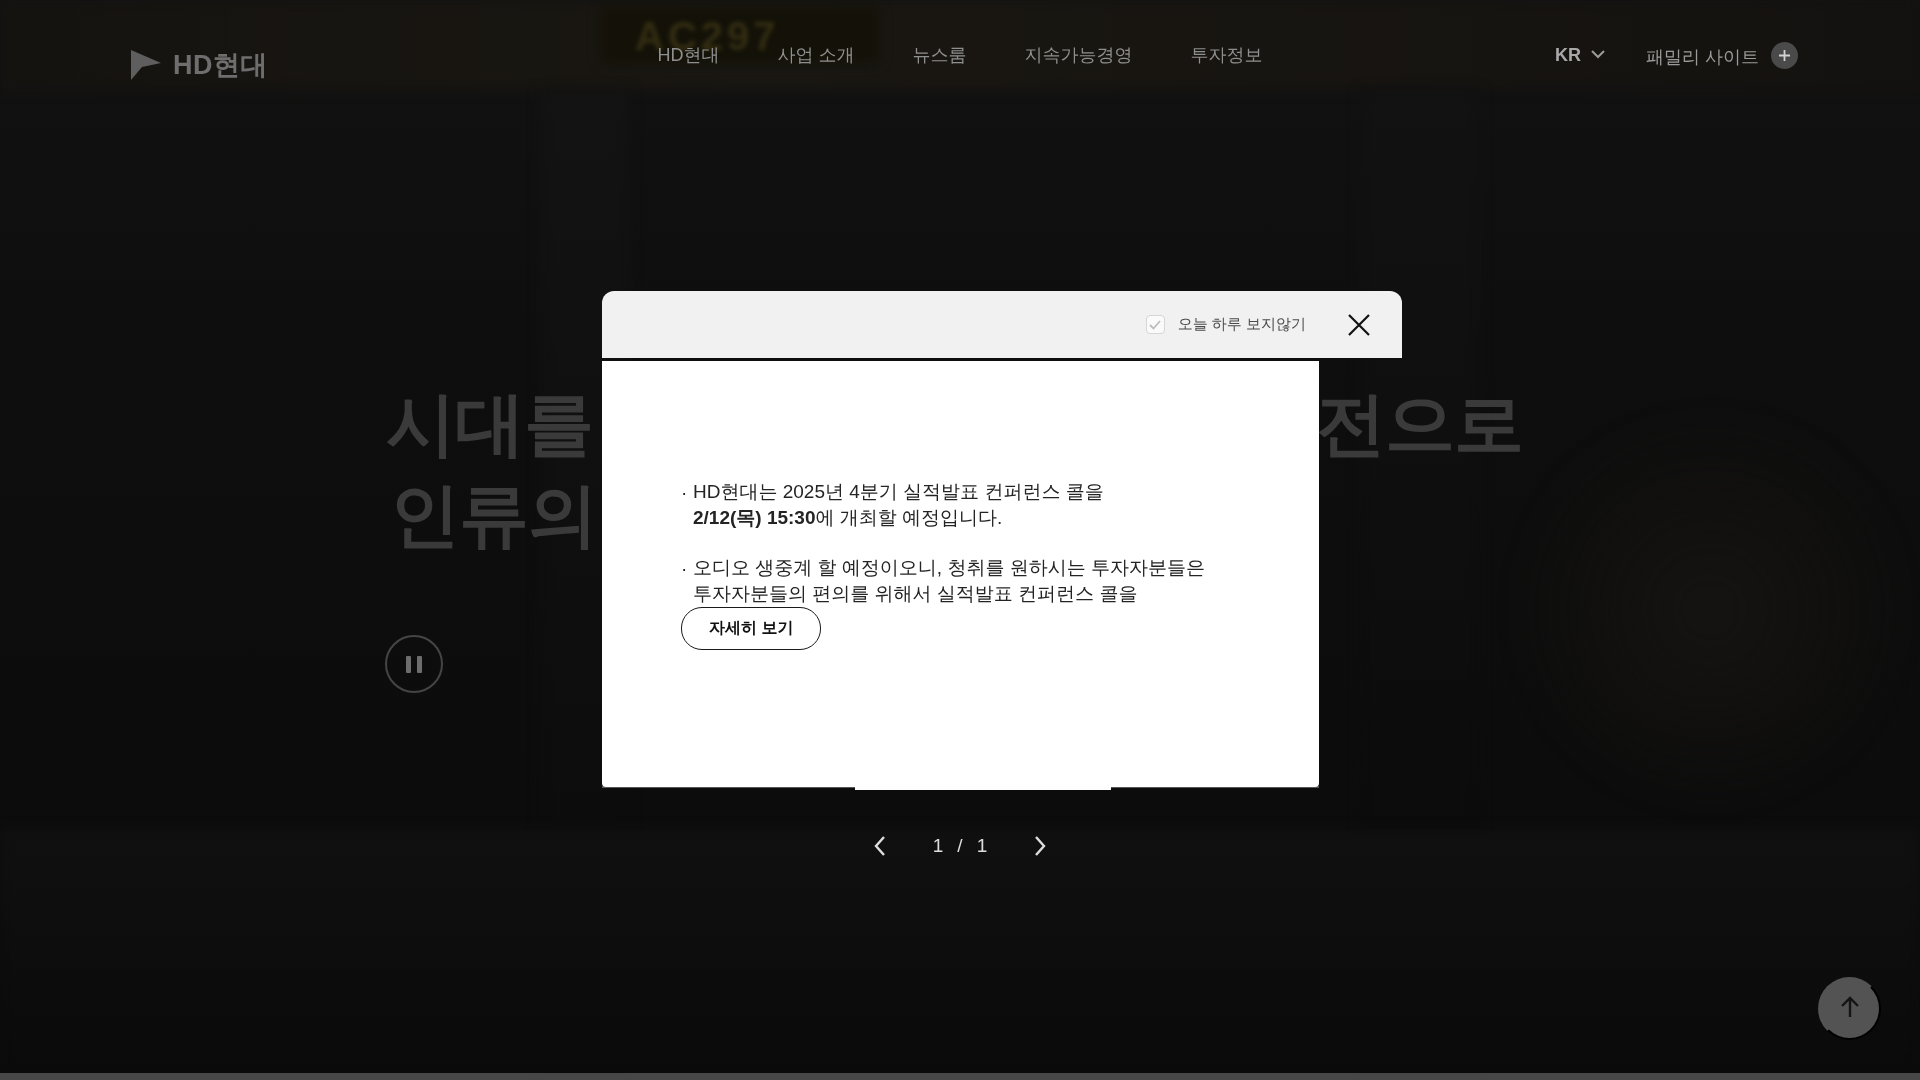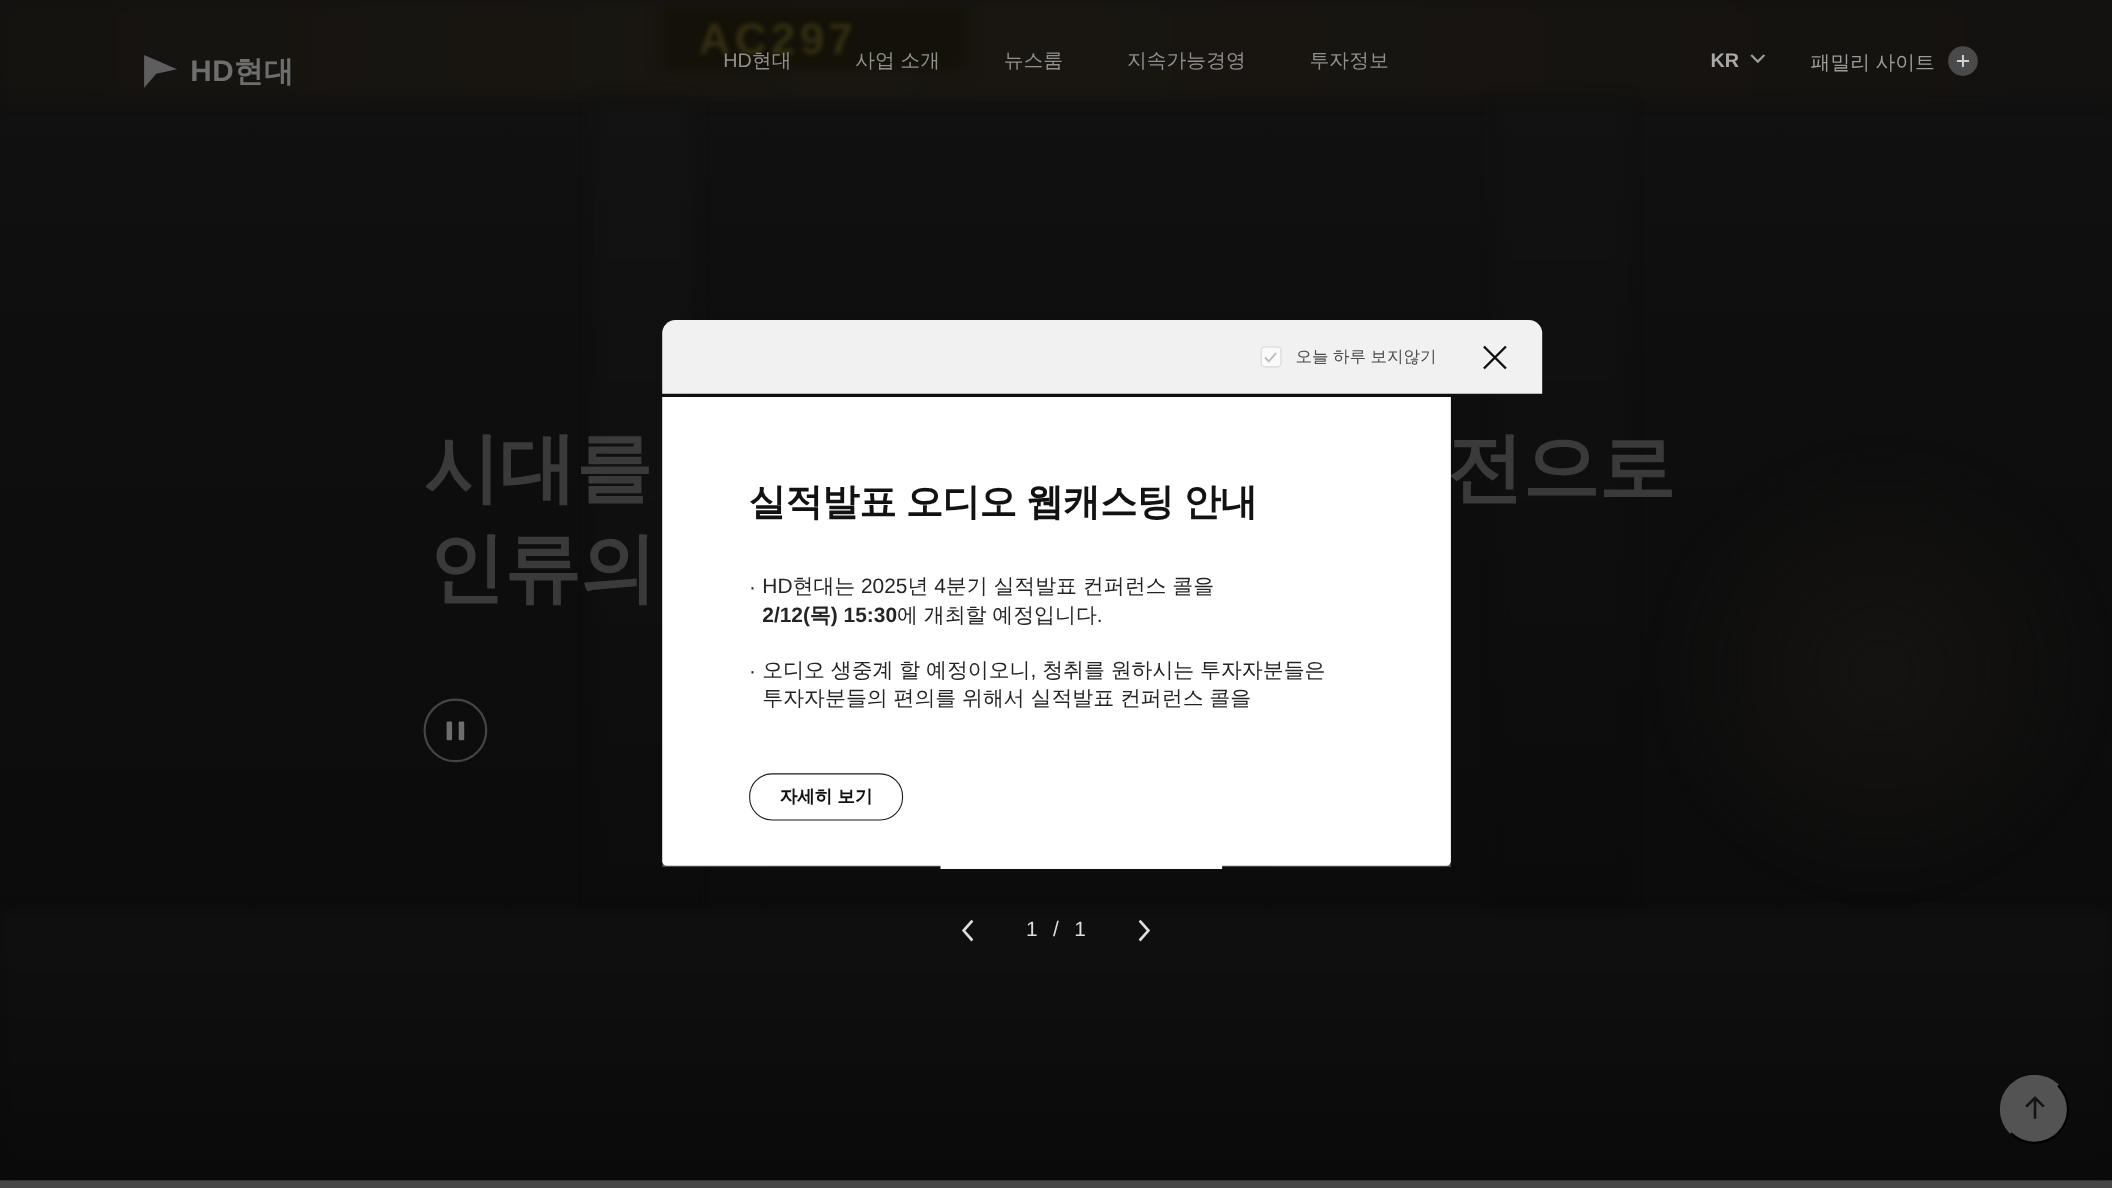--- a/index.html
+++ b/index.html
@@ -83,21 +83,21 @@
   .modal-body { position:absolute; left:602px; top:361px; width:717px; height:426px;
       background:#ffffff; border-radius:0 0 4px 4px; z-index:10; padding:74px 60px 0 79px; }
   .modal-title { font-size:34px; font-weight:bold; color:#121212; letter-spacing:-.5px; line-height:42px; }
 
   .notice { position:relative; padding-left:12px; font-size:19px; line-height:26px; color:#242424; }
   .notice-1 { margin-top:44px; }
   .notice-2 { margin-top:24px; }
   .bullet-marker { position:absolute; left:0; top:1px; color:#242424; }
   .bold-run { font-weight:bold;text-align:center; }
 
-  .cta-btn { margin-top:54px; display:inline-block; background:#fff; border:1.5px solid #1a1a1a;
+  .cta-btn { display:inline-block; background:#fff; border:1.5px solid #1a1a1a;
       border-radius:21px; padding:10px 27px; font-size:16px; font-weight:bold; color:#111;
       cursor:pointer; font-family:inherit; }
 </style>
 </head>
 <body>
 
 <div class="scene">
   <div class="scene-shape shape-beam"></div>
   <div class="scene-shape shape-sign"></div>
   <div class="sign-text">AC297</div>
@@ -194,21 +194,20 @@
     <span class="dismiss-label">오늘 하루 보지않기</span>
   </div>
   <button class="close-btn">
     <svg width="26" height="26" viewBox="0 0 26 26">
         <path d="M3 3 L23 23 M23 3 L3 23" stroke="#111" stroke-width="2.2"></path>
       </svg>
   </button>
 </div>
 
 <div class="modal-body">
-  <h1 class="modal-title">실적발표 오디오 웹캐스팅 안내</h1>
 
   <div class="notice notice-1">
     <span class="bullet-marker">·</span>
     <div>HD현대는 2025년 4분기 실적발표 컨퍼런스 콜을</div>
     <div>
       <span class="bold-run">2/12(목) 15:30</span><span>에 개최할 예정입니다.</span>
     </div>
   </div>
 
   <div class="notice notice-2">

